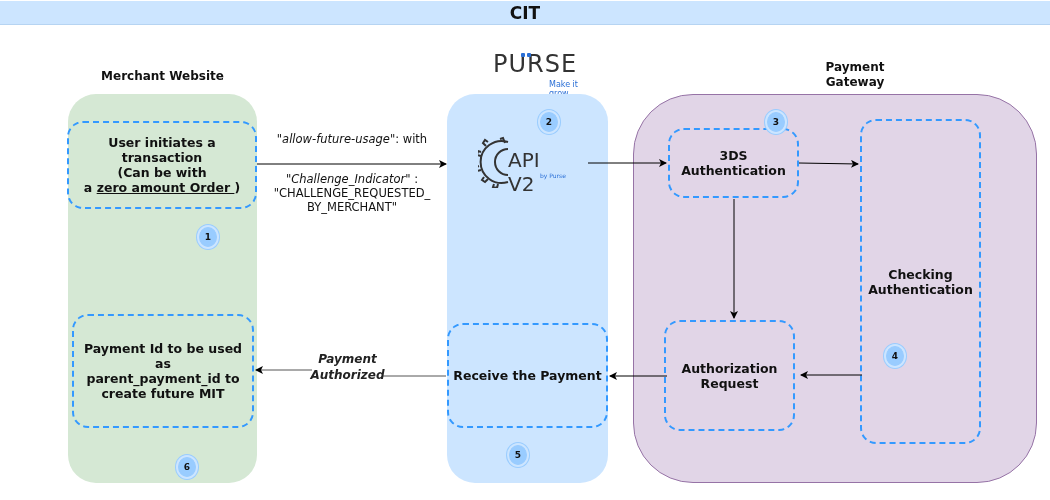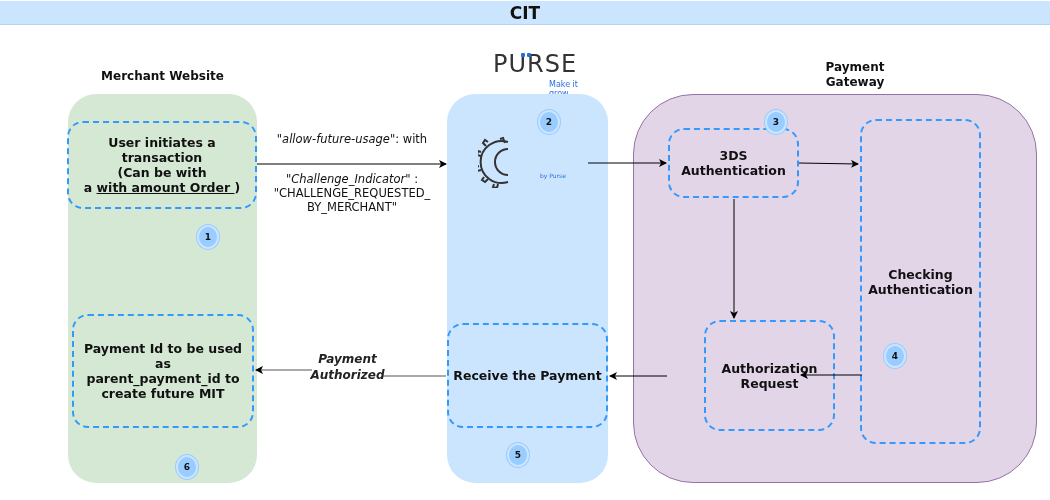--- a/index.html
+++ b/index.html
@@ -46,21 +46,21 @@
 </div>
 
 <div class="abs lane lane-green"></div>
 <div class="abs lane lane-blue"></div>
 <div class="abs lane lane-purple"></div>
 
 <div class="abs dbox" style="left:67px;top:121px;width:190px;height:88px;">
   <div>
     <div>User initiates a transaction</div>
     <div>(Can be with</div>
-    <div><span>a </span><span class="u">with amount Order </span><span>)</span></div>
+    <div><span>a </span><span class="u">zero amount Order </span><span>)</span></div>
   </div>
 </div>
 
 <div class="abs dbox" style="left:72px;top:314px;width:182px;height:114px;">
   <div>
     <div>Payment Id to be used as</div>
     <div>parent_payment_id to</div>
     <div>create future MIT</div>
   </div>
 </div>
@@ -78,35 +78,36 @@
   </div>
 </div>
 
 <div class="abs dbox" style="left:860px;top:119px;width:121px;height:325px;">
   <div>
     <div>Checking</div>
     <div>Authentication</div>
   </div>
 </div>
 
-<div class="abs dbox" style="left:704px;top:320px;width:131px;height:111px;">
+<div class="abs dbox" style="left:664px;top:320px;width:131px;height:111px;">
   <div>
     <div>Authorization</div>
     <div>Request</div>
   </div>
 </div>
 
 <div class="abs" style="left:478px;top:136px;width:90px;height:52px;">
   <svg width="90" height="52" viewBox="0 0 90 52">
     <g fill="none" stroke="#333" stroke-width="2">
       <path d="M30 6 A21 21 0 1 0 30 46"></path>
       <path d="M22 3 l3 -1 l2 5 M10 6 l-3 -2 l-2 3 l3 3 M3 16 l-3 -1 l-1 4 l4 1 M1 30 l-3 1 l1 4 l4 -1 M6 41 l-2 3 l3 2 l3 -3 M16 48 l-1 3 l4 1 l1 -4"></path>
       <path d="M30 13 A13 13 0 1 0 30 39"></path>
     </g>
   </svg>
+  <div style="position:absolute;left:30px;top:12px;font-size:20px;color:#333;">API V2</div>
   <div style="position:absolute;left:62px;top:36px;font-size:6px;color:#2a6fd6;">by Purse</div>
 </div>
 
 <svg class="edges" width="1050" height="500">
   <defs>
     <marker id="arr" markerWidth="8" markerHeight="8" refX="7" refY="4" orient="auto">
       <path d="M0,0 L8,4 L0,8 L2,4 z" fill="#000"></path>
     </marker>
   </defs>
   <line x1="257" y1="164" x2="446" y2="164" stroke="#000" stroke-width="1" marker-end="url(#arr)"></line>

